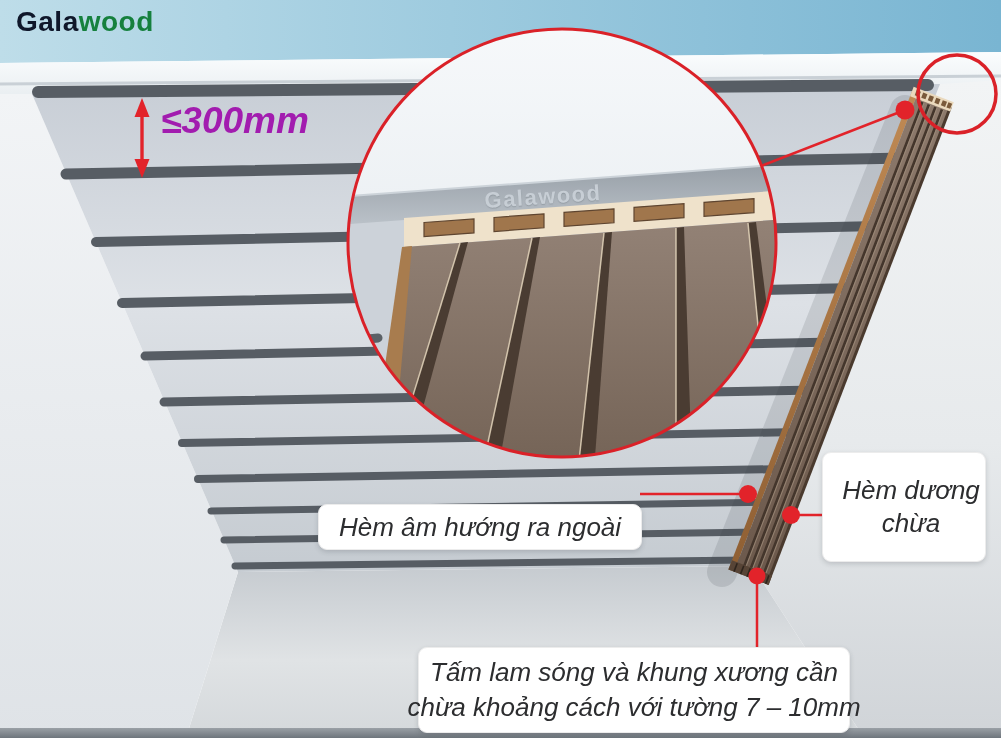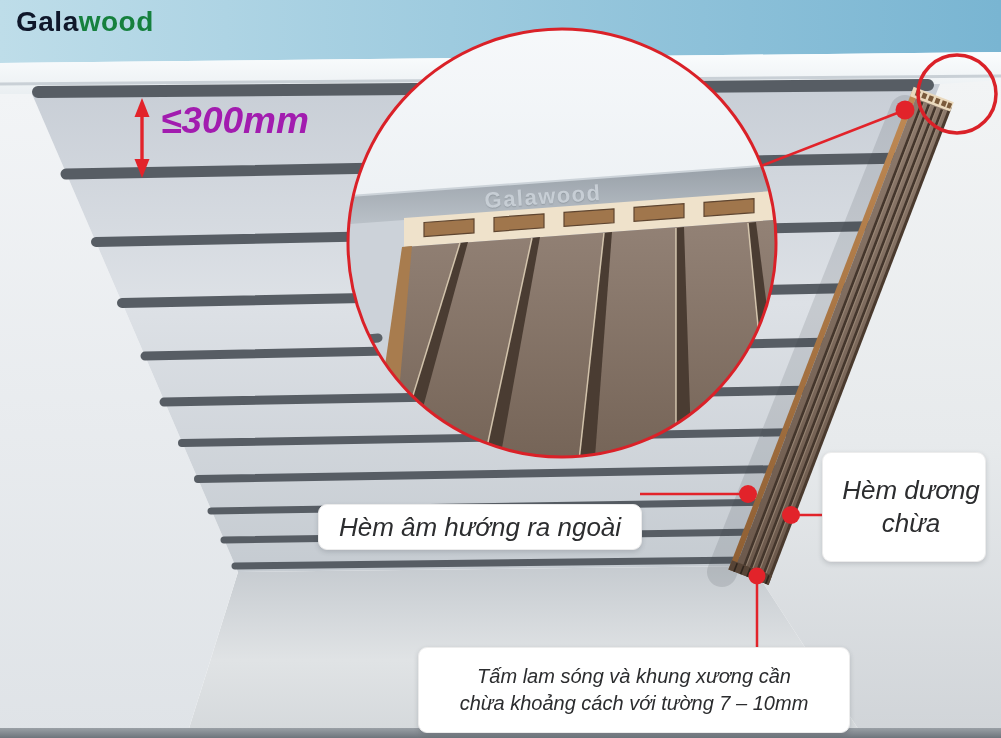--- a/index.html
+++ b/index.html
@@ -27,21 +27,21 @@
   .callout{
     position:absolute;background:#ffffff;border:1px solid #ececec;
     border-radius:9px;box-shadow:0 2px 5px rgba(40,45,55,.18);
     display:flex;align-items:center;justify-content:center;
     font-style:italic;color:#2c2d2f;
   }
   .co-hem-am{left:318px;top:473px;width:322px;height:44px;font-size:26px;white-space:nowrap;margin-top:31px;}
   .co-hem-duong{left:822px;top:452px;width:164px;height:110px;font-size:26px;
     flex-direction:column;align-items:center;justify-content:center;
     padding-left:14px;box-sizing:border-box;line-height:1.28;}
-  .co-gap{left:418px;top:647px;width:430px;height:84px;font-size:20px;
+  .co-gap{left:418px;top:647px;width:430px;height:84px;font-size:26px;
     flex-direction:column;line-height:1.34;text-align:right;white-space:nowrap;}
 </style>
 </head>
 <body>
 
 <div id="stage">
 
   <svg id="scene" width="1001" height="738" viewBox="0 0 1001 738" xmlns="http://www.w3.org/2000/svg">
     <defs>
       <linearGradient id="skyG" x1="0" y1="0" x2="1" y2="0">

